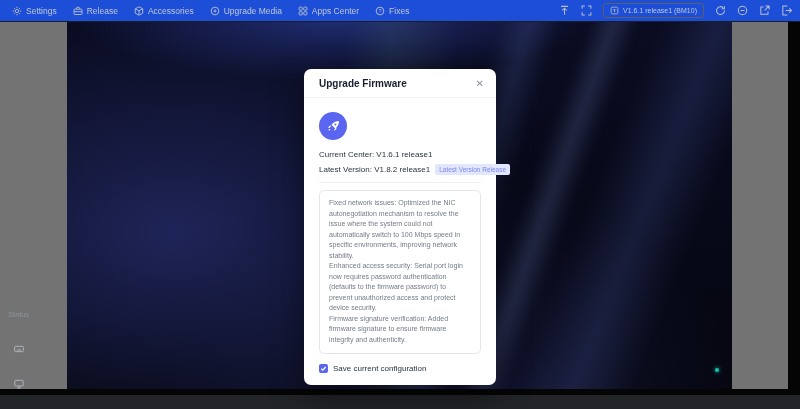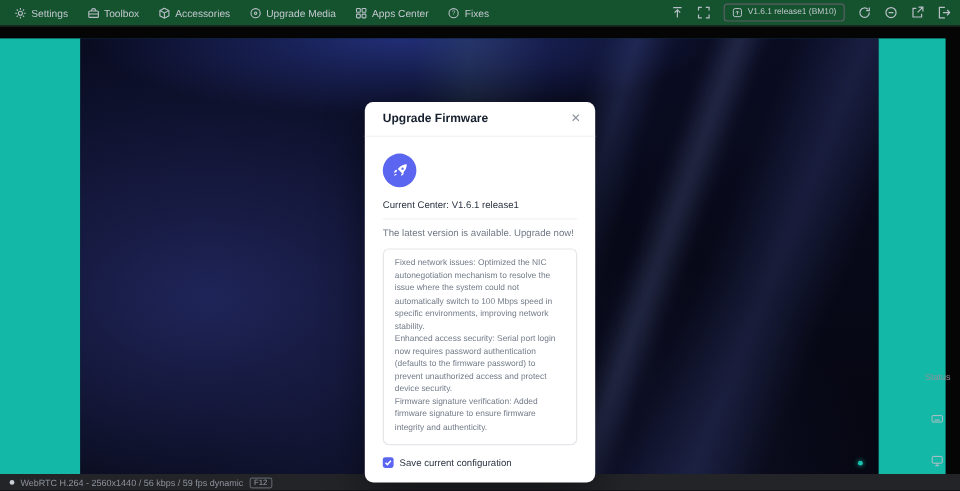--- a/index.html
+++ b/index.html
@@ -1,32 +1,32 @@
 <!DOCTYPE html>
 <html><head>
 <meta charset="utf-8">
 <style>
   * { margin:0; padding:0; box-sizing:border-box; }
   body { background:#111; font-family:"Liberation Sans", sans-serif; }
   .stage { position:relative; width:800px; height:409px; background:#050505; overflow:hidden; }
 
   
-  .topbar { position:absolute; left:0; top:0; width:800px; height:22px; background:#14532d;
+  .topbar { position:absolute; left:0; top:0; width:800px; height:22px; background:#1d4ed8;
             display:flex; align-items:center; justify-content:space-between; padding:0 8px 0 12px;
             border-bottom:1px solid #1c1e22; z-index:5; }
   .menu { display:flex; align-items:center; gap:16px; }
   .menu-item { display:flex; align-items:center; gap:4px; color:#c3c8d1; font-size:8.5px; cursor:default; }
   .tb-right { display:flex; align-items:center; gap:11px; color:#c3c8d1; }
   .icon { display:inline-flex; align-items:center; justify-content:center; color:#b9bfc9; }
   .icon svg { display:block; }
   .ver-chip { display:flex; align-items:center; gap:4px; border:1px solid #5a5f68; border-radius:3px;
               padding:2px 6px; font-size:7px; color:#c3c8d1; white-space:nowrap; }
 
   
-  .video-area { position:absolute; left:0; top:32px; width:788px; height:373px; background:#14b8a6; }
+  .video-area { position:absolute; left:0; top:16px; width:788px; height:373px; background:#737373; }
   .screen { position:absolute; left:67px; top:0; width:665px; height:373px; overflow:hidden;
     background-color:#06071a;
     background-image:
       radial-gradient(360px 90px at 40% 0%, rgba(37,52,132,.85), rgba(37,52,132,0) 72%),
       radial-gradient(480px 300px at 16% 58%, rgba(32,38,92,.95), rgba(32,38,92,0) 72%),
       radial-gradient(430px 380px at 58% 115%, rgba(26,30,70,.7), rgba(26,30,70,0) 70%),
       linear-gradient(#0a0c22, #05060f); }
   .ribbon { position:absolute; top:-20%; height:150%; filter:blur(3px); }
   .r1 { left:56%; width:60px; transform:rotate(17deg);
         background:linear-gradient(90deg, transparent, rgba(92,112,190,.22), transparent); }
@@ -86,21 +86,21 @@
         </span>
         <span>Settings</span>
       </div>
       <div class="menu-item">
         <span class="icon">
           <svg width="10" height="10" viewBox="0 0 12 12" fill="none" stroke="currentColor" stroke-width="1.1">
               <rect x="1.2" y="3.8" width="9.6" height="6.4" rx="1"></rect>
               <path d="M4 3.8V3a2 1.6 0 0 1 4 0v.8M1.2 6.8h9.6"></path>
             </svg>
         </span>
-        <span>Toolbox</span>
+        <span>Release</span>
       </div>
       <div class="menu-item">
         <span class="icon">
           <svg width="10" height="10" viewBox="0 0 12 12" fill="none" stroke="currentColor" stroke-width="1.1">
               <path d="M6 1l4.5 2.4v5.2L6 11 1.5 8.6V3.4L6 1z"></path>
               <path d="M1.5 3.4L6 5.8l4.5-2.4M6 5.8V11"></path>
             </svg>
         </span>
         <span>Accessories</span>
       </div>
@@ -199,46 +199,44 @@
         <div class="rocket-wrap">
           <svg width="15" height="15" viewBox="0 0 16 16">
             <path fill="#fff" d="M13.9 2.1c-2.9.1-5.2 1.2-6.8 2.8L5.8 6.2l4 4 1.3-1.3c1.6-1.6 2.7-3.9 2.8-6.8z"></path>
             <circle cx="10.1" cy="5.9" r="1.05" fill="#5b66f0"></circle>
             <path fill="#fff" d="M5.4 6.9l-1.9.5-1.4 2.2 2.4-.5zM9.1 10.6l-.5 1.9 2.2-1.4.5-2.4zM3.1 11c.5-.5 1.4-.5 1.9 0-.8.8-2.6 1.3-2.6 1.3s.2-.8.7-1.3z"></path>
           </svg>
         </div>
         <div class="ver-line">
           <span>Current Center: V1.6.1 release1</span>
         </div>
+        <div class="ver-line">
+          <span>Latest Version: V1.8.2 release1</span>
+          <span class="lv-badge">Latest Version Release</span>
+        </div>
         <div class="hr"></div>
-        <p class="avail">The latest version is available. Upgrade now!</p>
         <div class="notes">
           <p>Fixed network issues: Optimized the NIC autonegotiation mechanism to resolve the issue where the system could not automatically switch to 100 Mbps speed in specific environments, improving network stability.</p>
           <p>Enhanced access security: Serial port login now requires password authentication (defaults to the firmware password) to prevent unauthorized access and protect device security.</p>
           <p>Firmware signature verification: Added firmware signature to ensure firmware integrity and authenticity.</p>
         </div>
         <label class="chk-row">
           <span class="chk">
             <svg width="7" height="7" viewBox="0 0 10 10" fill="none" stroke="#fff" stroke-width="1.8">
                 <path d="M1.8 5.2l2.2 2.2 4.2-4.6"></path>
               </svg>
           </span>
           <span class="chk-label">Save current configuration</span>
         </label>
 
       </div>
     </div>
   </div>
 
   <footer class="statusbar">
-    <div class="sb-left">
-      <span class="sb-dot"></span>
-      <span>WebRTC H.264 - 2560x1440 / 56 kbps / 59 fps dynamic</span>
-      <span class="sb-badge">F12</span>
-    </div>
     <div class="sb-right">
       <span>Status</span>
       <span class="icon">
         <svg width="10" height="10" viewBox="0 0 12 12" fill="none" stroke="currentColor" stroke-width="1">
             <rect x=".8" y="2.8" width="10.4" height="6.4" rx="1"></rect>
             <path d="M3 5h.1M5 5h.1M7 5h.1M9 5h.1M3.5 7.2h5"></path>
           </svg>
       </span>
       <span class="icon">
         <svg width="10" height="10" viewBox="0 0 12 12" fill="none" stroke="currentColor" stroke-width="1">

